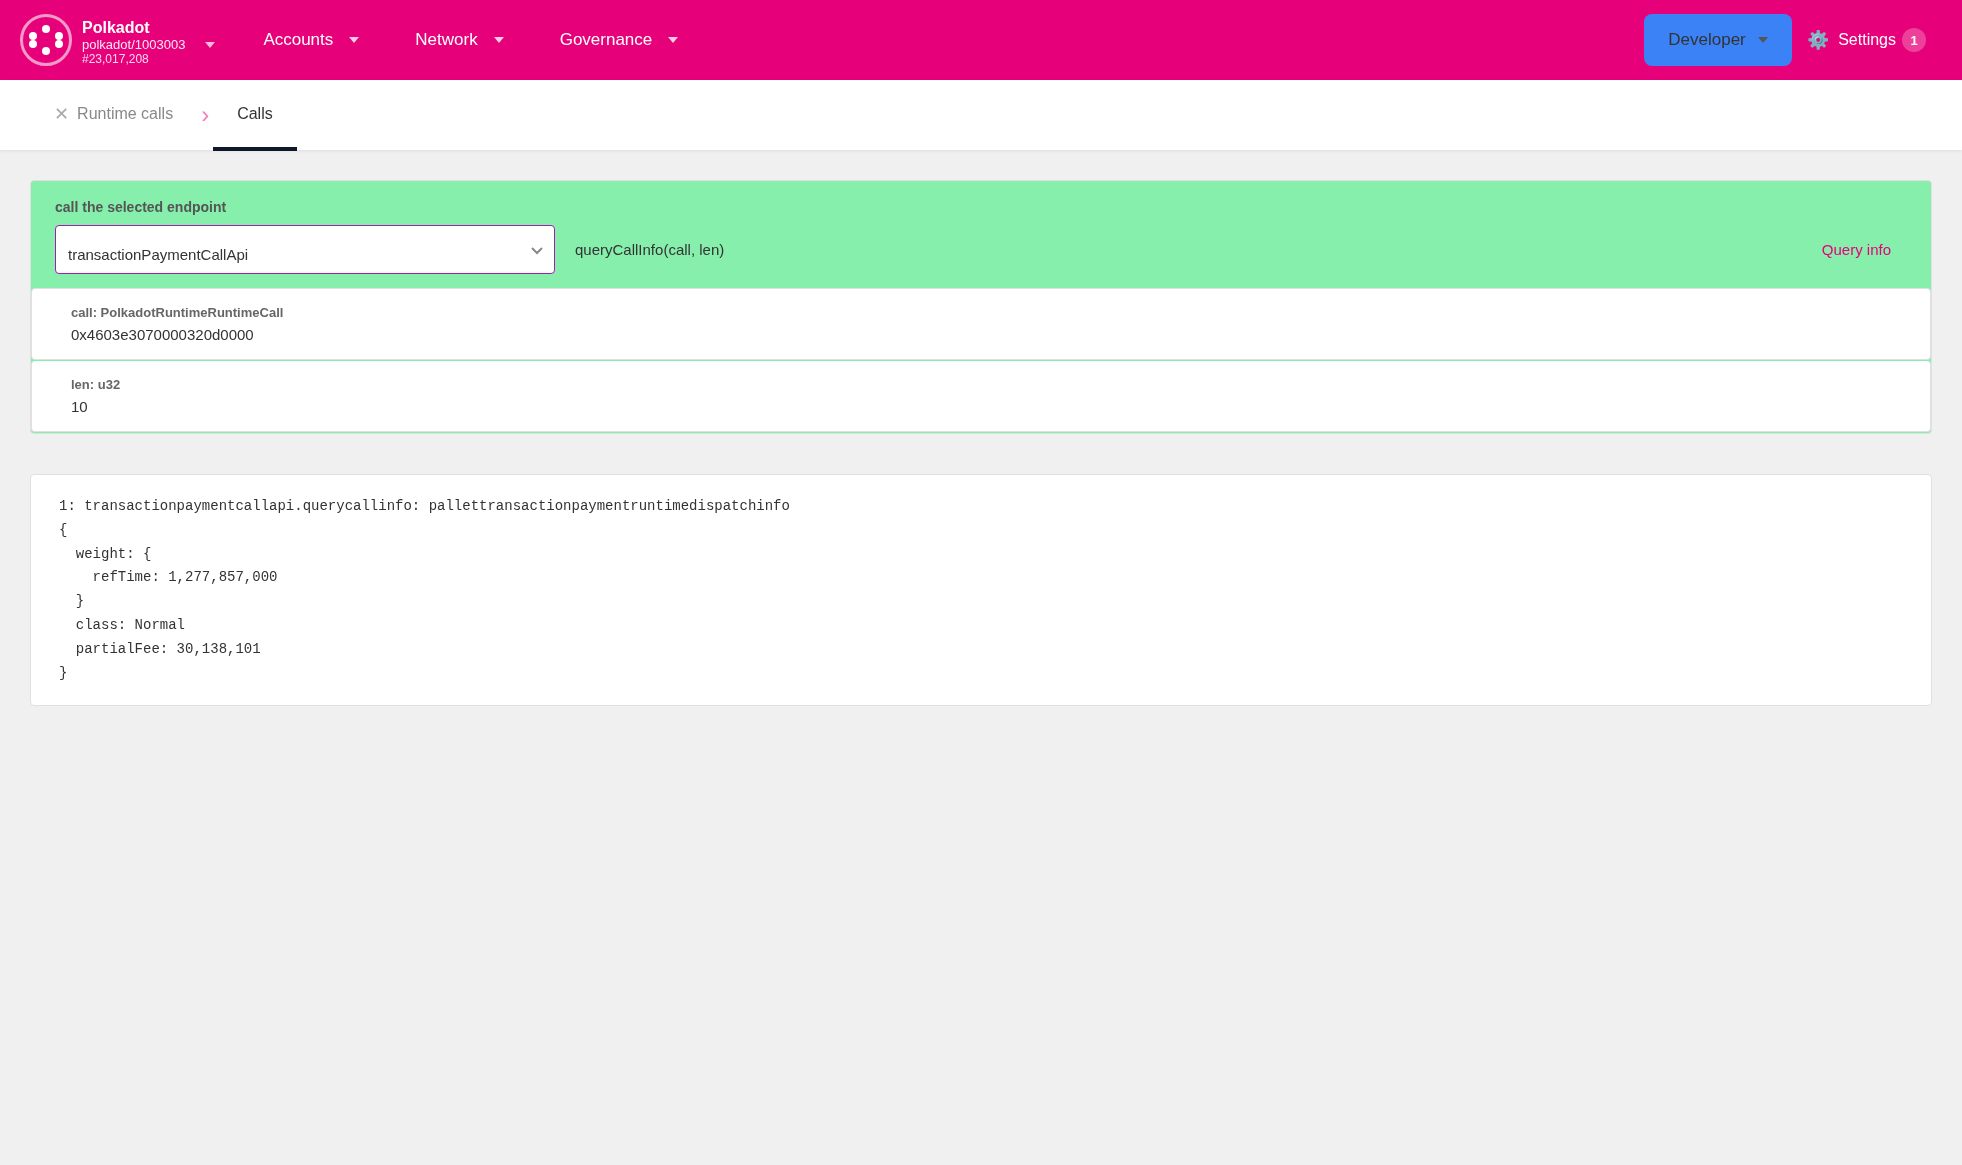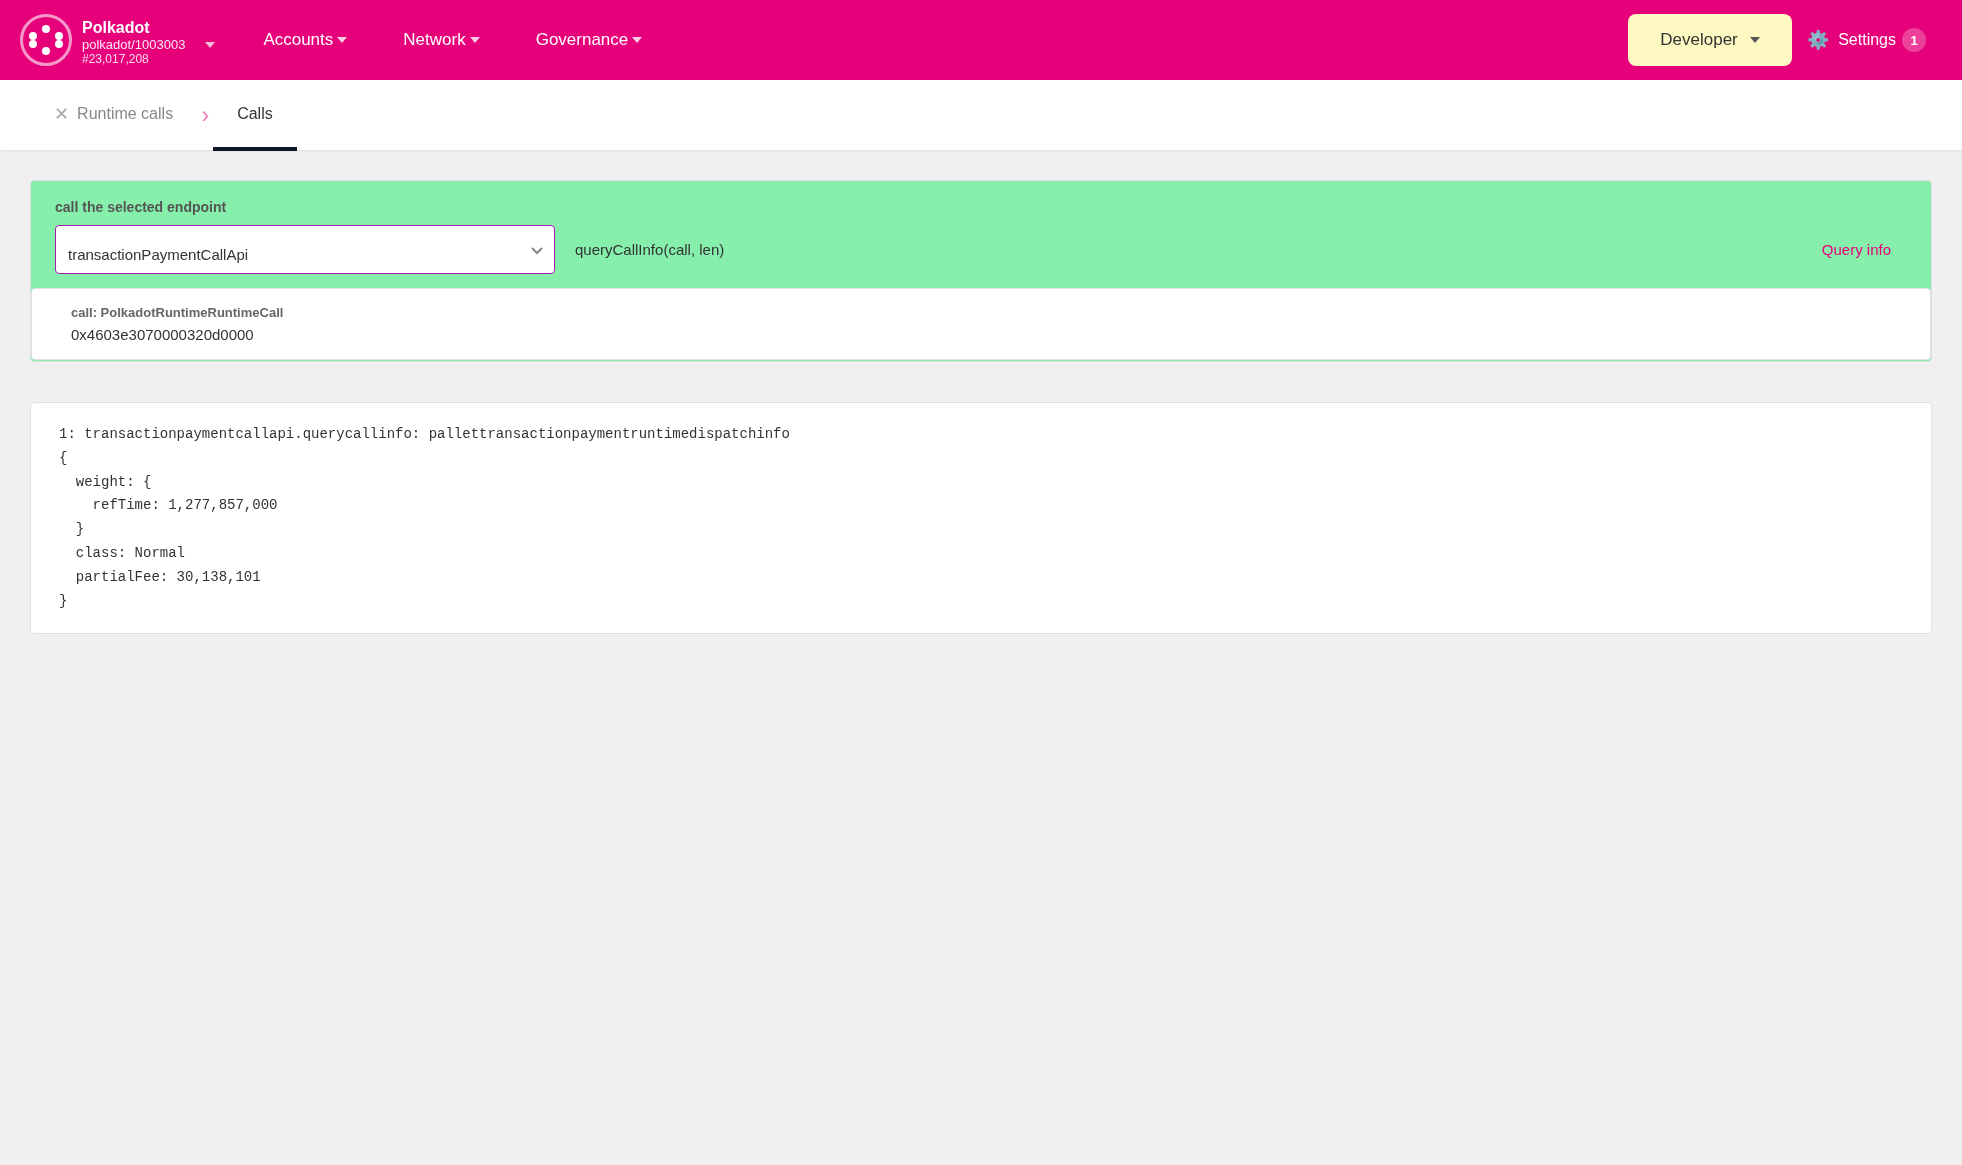--- a/index.html
+++ b/index.html
@@ -72,31 +72,31 @@
       gap: 0;
     }
     .nav-item {
       color: white;
       font-size: 17px;
       font-weight: 500;
       padding: 0 28px;
       height: 80px;
       display: flex;
       align-items: center;
-      gap: 0;
+      gap: 12px;
       cursor: pointer;
       white-space: nowrap;
     }
 
     .nav-item-developer {
-      background: #fef9c3;
+      background: #3b82f6;
       color: #333;
       border-radius: 8px;
       height: 52px;
-      padding: 0 32px;
+      padding: 0 24px;
       font-size: 17px;
       font-weight: 500;
       display: flex;
       align-items: center;
       gap: 8px;
       cursor: pointer;
       margin-left: auto;
     }
     .chevron-down-dark {
       display: inline-block;
@@ -356,20 +356,24 @@
       </div>
       <div class="endpoint-method">queryCallInfo(call, len)</div>
       <div class="query-info-btn">Query info</div>
     </div>
 
     <div class="param-card">
       <div class="param-label">call: PolkadotRuntimeRuntimeCall</div>
       <div class="param-value">0x4603e3070000320d0000</div>
     </div>
 
+    <div class="param-card">
+      <div class="param-label">len: u32</div>
+      <div class="param-value">10</div>
+    </div>
   </div>
 
   <div class="result-card">
     <div class="result-line">1: transactionpaymentcallapi.querycallinfo: pallettransactionpaymentruntimedispatchinfo</div>
     <div class="result-line">{</div>
     <div class="result-line">  weight: {</div>
     <div class="result-line">    refTime: 1,277,857,000</div>
     <div class="result-line">  }</div>
     <div class="result-line">  class: Normal</div>
     <div class="result-line">  partialFee: 30,138,101</div>

